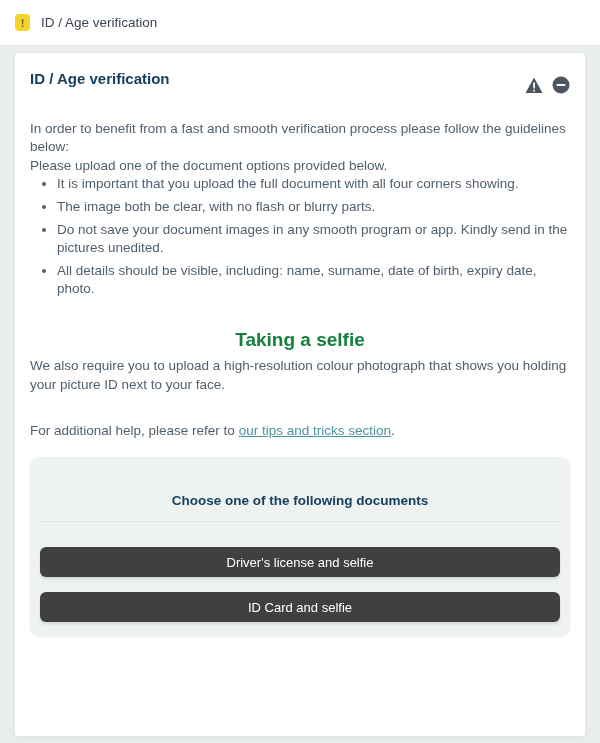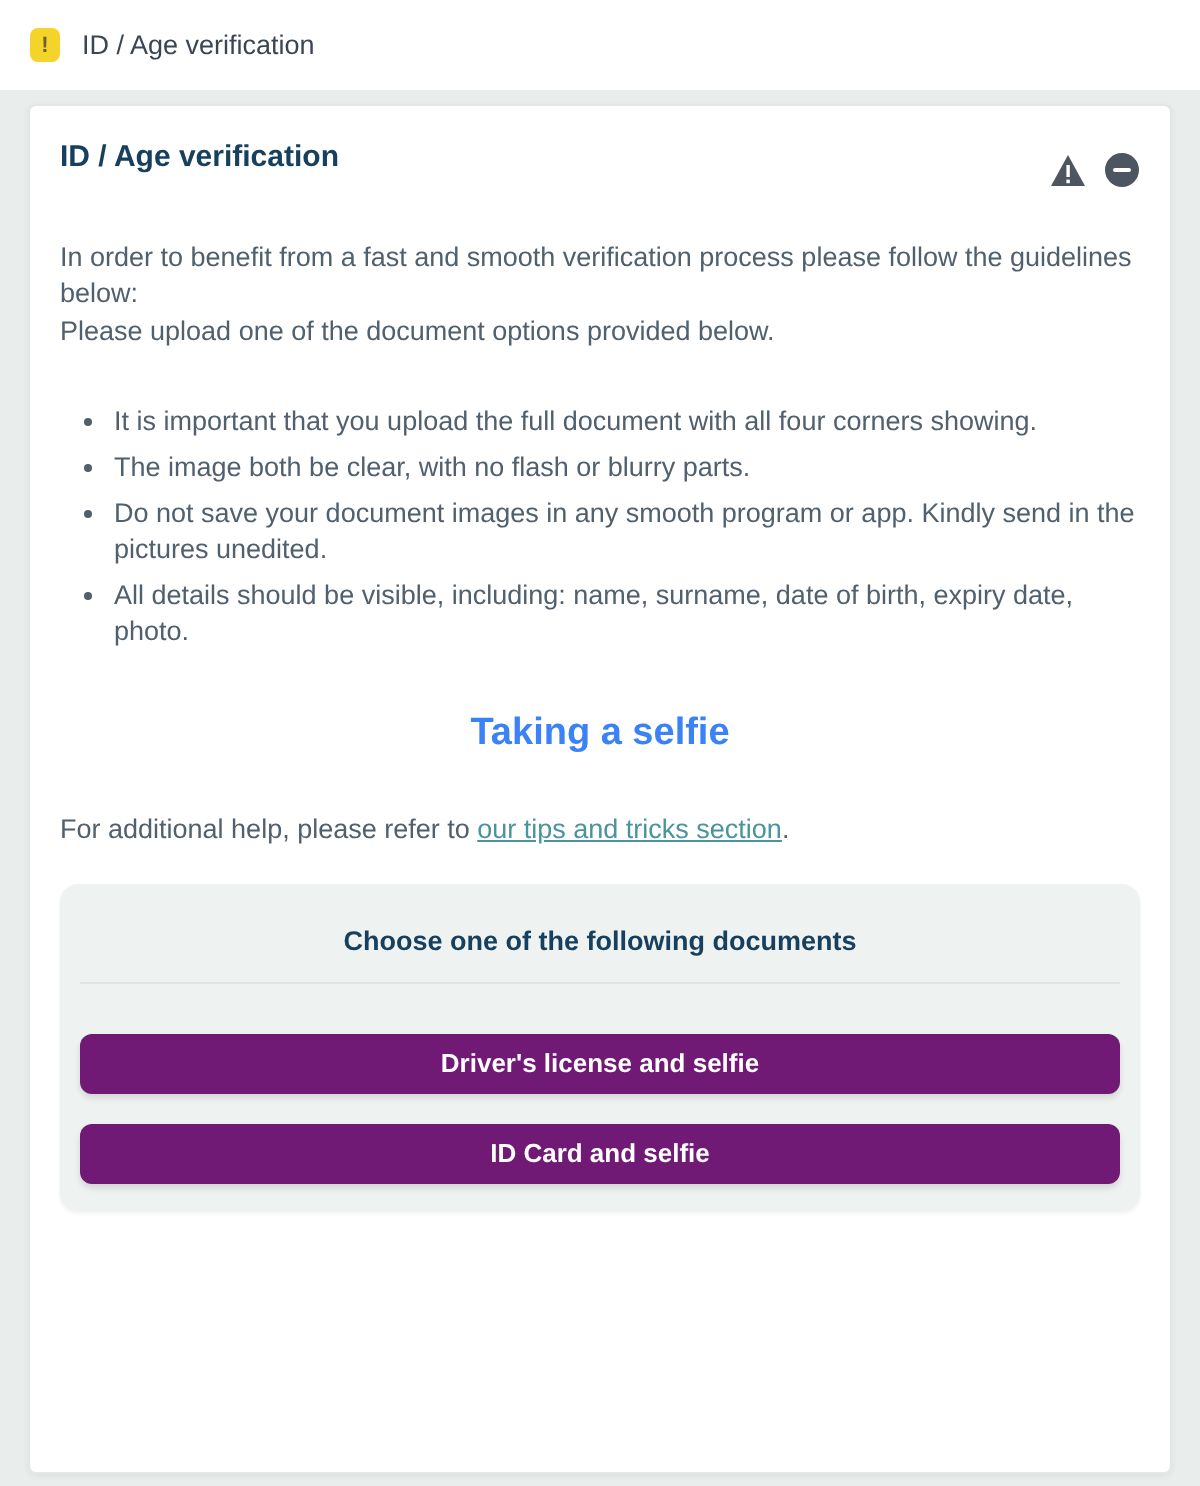--- a/index.html
+++ b/index.html
@@ -72,32 +72,31 @@
   .header-icons svg { display: block; }
 
   
   .body-text {
     font-size: 13.5px;
     color: #51606e;
     line-height: 1.36;
   }
   .intro { margin-top: 26px; }
   .bullets {
-    margin-top: 27px;
     padding-left: 27px;
     list-style: disc;
   }
   .bullets li { margin-bottom: 4.5px; }
 
   .selfie-heading {
     margin-top: 26px;
     text-align: center;
     font-size: 19px;
     font-weight: bold;
-    color: #3b82f6;
+    color: #15803d;
   }
   .selfie-intro { margin-top: 6px; }
   .bullets.selfie { margin-top: 34px; }
 
   .help-line { margin-top: 28px; }
   .help-link {
     color: #4a949c;
     text-decoration: underline;
     cursor: pointer;
   }
@@ -108,32 +107,32 @@
     background: #eef3f2;
     border-radius: 9px;
     box-shadow: 0 1px 2px rgba(0,0,0,0.05);
     padding: 0 10px 4px;
   }
   .subcard-header {
     text-align: center;
     font-size: 13.5px;
     font-weight: bold;
     color: #17405f;
-    padding: 21px 0 13px;
+    padding: 36px 0 13px;
     border-bottom: 1px solid #e0e6e5;
   }
   .doc-buttons { padding: 25px 0 10px; }
   .doc-btn {
     display: block;
     width: 100%;
-    background: #701a75;
+    background: #404040;
     color: #ffffff;
     font-family: "Liberation Sans", sans-serif;
     font-size: 13px;
-    font-weight: bold;
+    font-weight: normal;
     border: none;
     border-radius: 6px;
     height: 30px;
     margin-bottom: 15px;
     cursor: pointer;
     box-shadow: 0 2px 3px rgba(0,0,0,0.12);
   }
   .doc-btn:last-child { margin-bottom: 0; }
 </style>
 </head>
@@ -175,20 +174,21 @@
 
     <ul class="bullets body-text">
       <li>It is important that you upload the full document with all four corners showing.</li>
       <li>The image both be clear, with no flash or blurry parts.</li>
       <li>Do not save your document images in any smooth program or app. Kindly send in the pictures unedited.</li>
       <li>All details should be visible, including: name, surname, date of birth, expiry date, photo.</li>
     </ul>
 
     <div class="selfie-heading">Taking a selfie</div>
 
+    <div class="body-text selfie-intro">We also require you to upload a high-resolution colour photograph that shows you holding your picture ID next to your face.</div>
 
 
     <div class="body-text help-line">
       <span>For additional help, please refer to </span><a class="help-link">our tips and tricks section</a><span>.</span>
     </div>
 
     <div class="subcard">
       <div class="subcard-header">Choose one of the following documents</div>
       <div class="doc-buttons">
         <button class="doc-btn">Driver's license and selfie</button>

